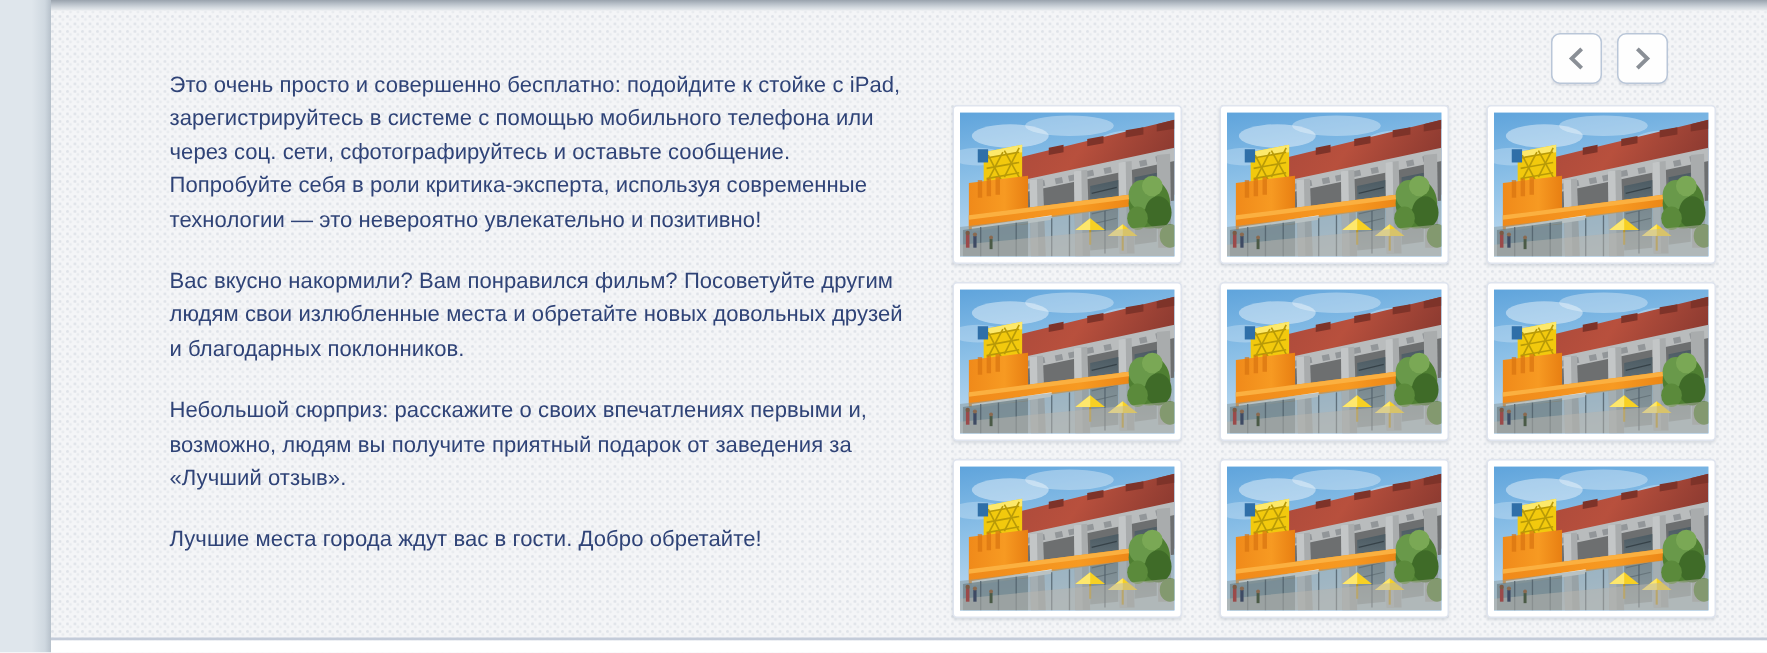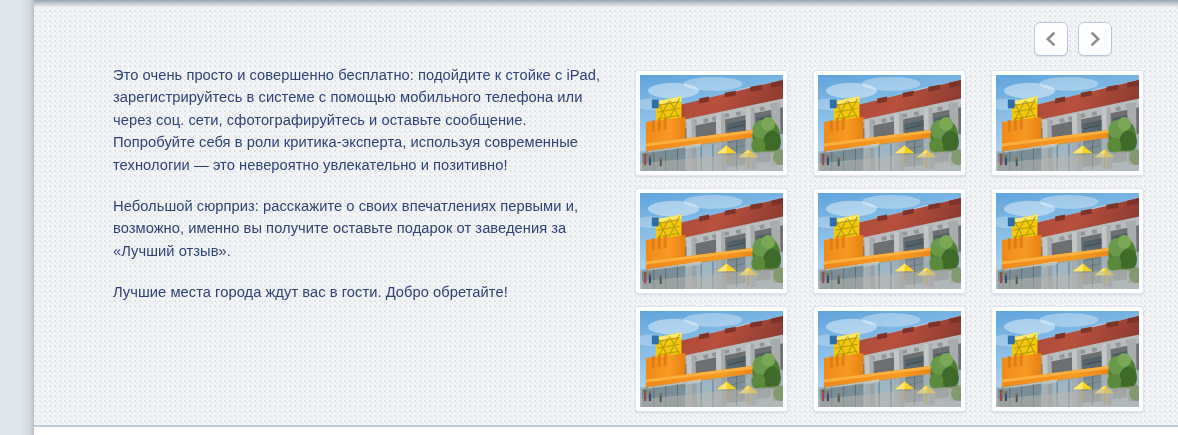--- a/index.html
+++ b/index.html
@@ -92,21 +92,21 @@
     justify-content: center;
     cursor: pointer;
     box-sizing: border-box;
   }
   .nav-btn svg { display: block; }
 
   
   .text-col {
     position: absolute;
     left: 113px;
-    top: 64px;
+    top: 46px;
     width: 497px;
   }
   .text-col p {
     margin: 0 0 19px 0;
     color: #2f4377;
     font-size: 14.7px;
     line-height: 22.4px;
     letter-spacing: 0.05px;
   }
   .text-col p:last-child { margin-bottom: 0; }
@@ -163,21 +163,22 @@
       <span>
         <svg width="18" height="18" viewBox="0 0 18 18" aria-hidden="true">
           <polyline points="6.5,3.5 12.2,9 6.5,14.5" fill="none" stroke="#8a8f96" stroke-width="2.6" stroke-linecap="square" stroke-linejoin="miter"></polyline>
         </svg>
       </span>
     </div>
   </div>
 
   <div class="text-col">
     <p>Это очень просто и совершенно бесплатно: подойдите к стойке с iPad, зарегистрируйтесь в системе с помощью мобильного телефона или через соц. сети, сфотографируйтесь и оставьте сообщение. Попробуйте себя в роли критика-эксперта, используя современные технологии — это невероятно увлекательно и позитивно!</p>
-    <p>Небольшой сюрприз: расскажите о своих впечатлениях первыми и, возможно, именно вы получите оставьте подарок от заведения за «Лучший отзыв».</p>
+    <p>Вас вкусно накормили? Вам понравился фильм? Посоветуйте другим людям свои излюбленные места и обретайте новых довольных друзей и благодарных поклонников.</p>
+    <p>Небольшой сюрприз: расскажите о своих впечатлениях первыми и, возможно, людям вы получите приятный подарок от заведения за «Лучший отзыв».</p>
     <p>Лучшие места города ждут вас в гости. Добро обретайте!</p>
   </div>
 
   <div class="thumb-grid" id="grid">
       <div class="thumb" title="Фотография здания с оранжевым входом">
         <div class="photo">
   <svg viewBox="0 0 145 98" preserveAspectRatio="none" aria-hidden="true">
     <defs>
       <linearGradient id="skyG" x1="0" y1="0" x2="0.25" y2="1">
         <stop offset="0%" stop-color="#5fa4dc"></stop>

